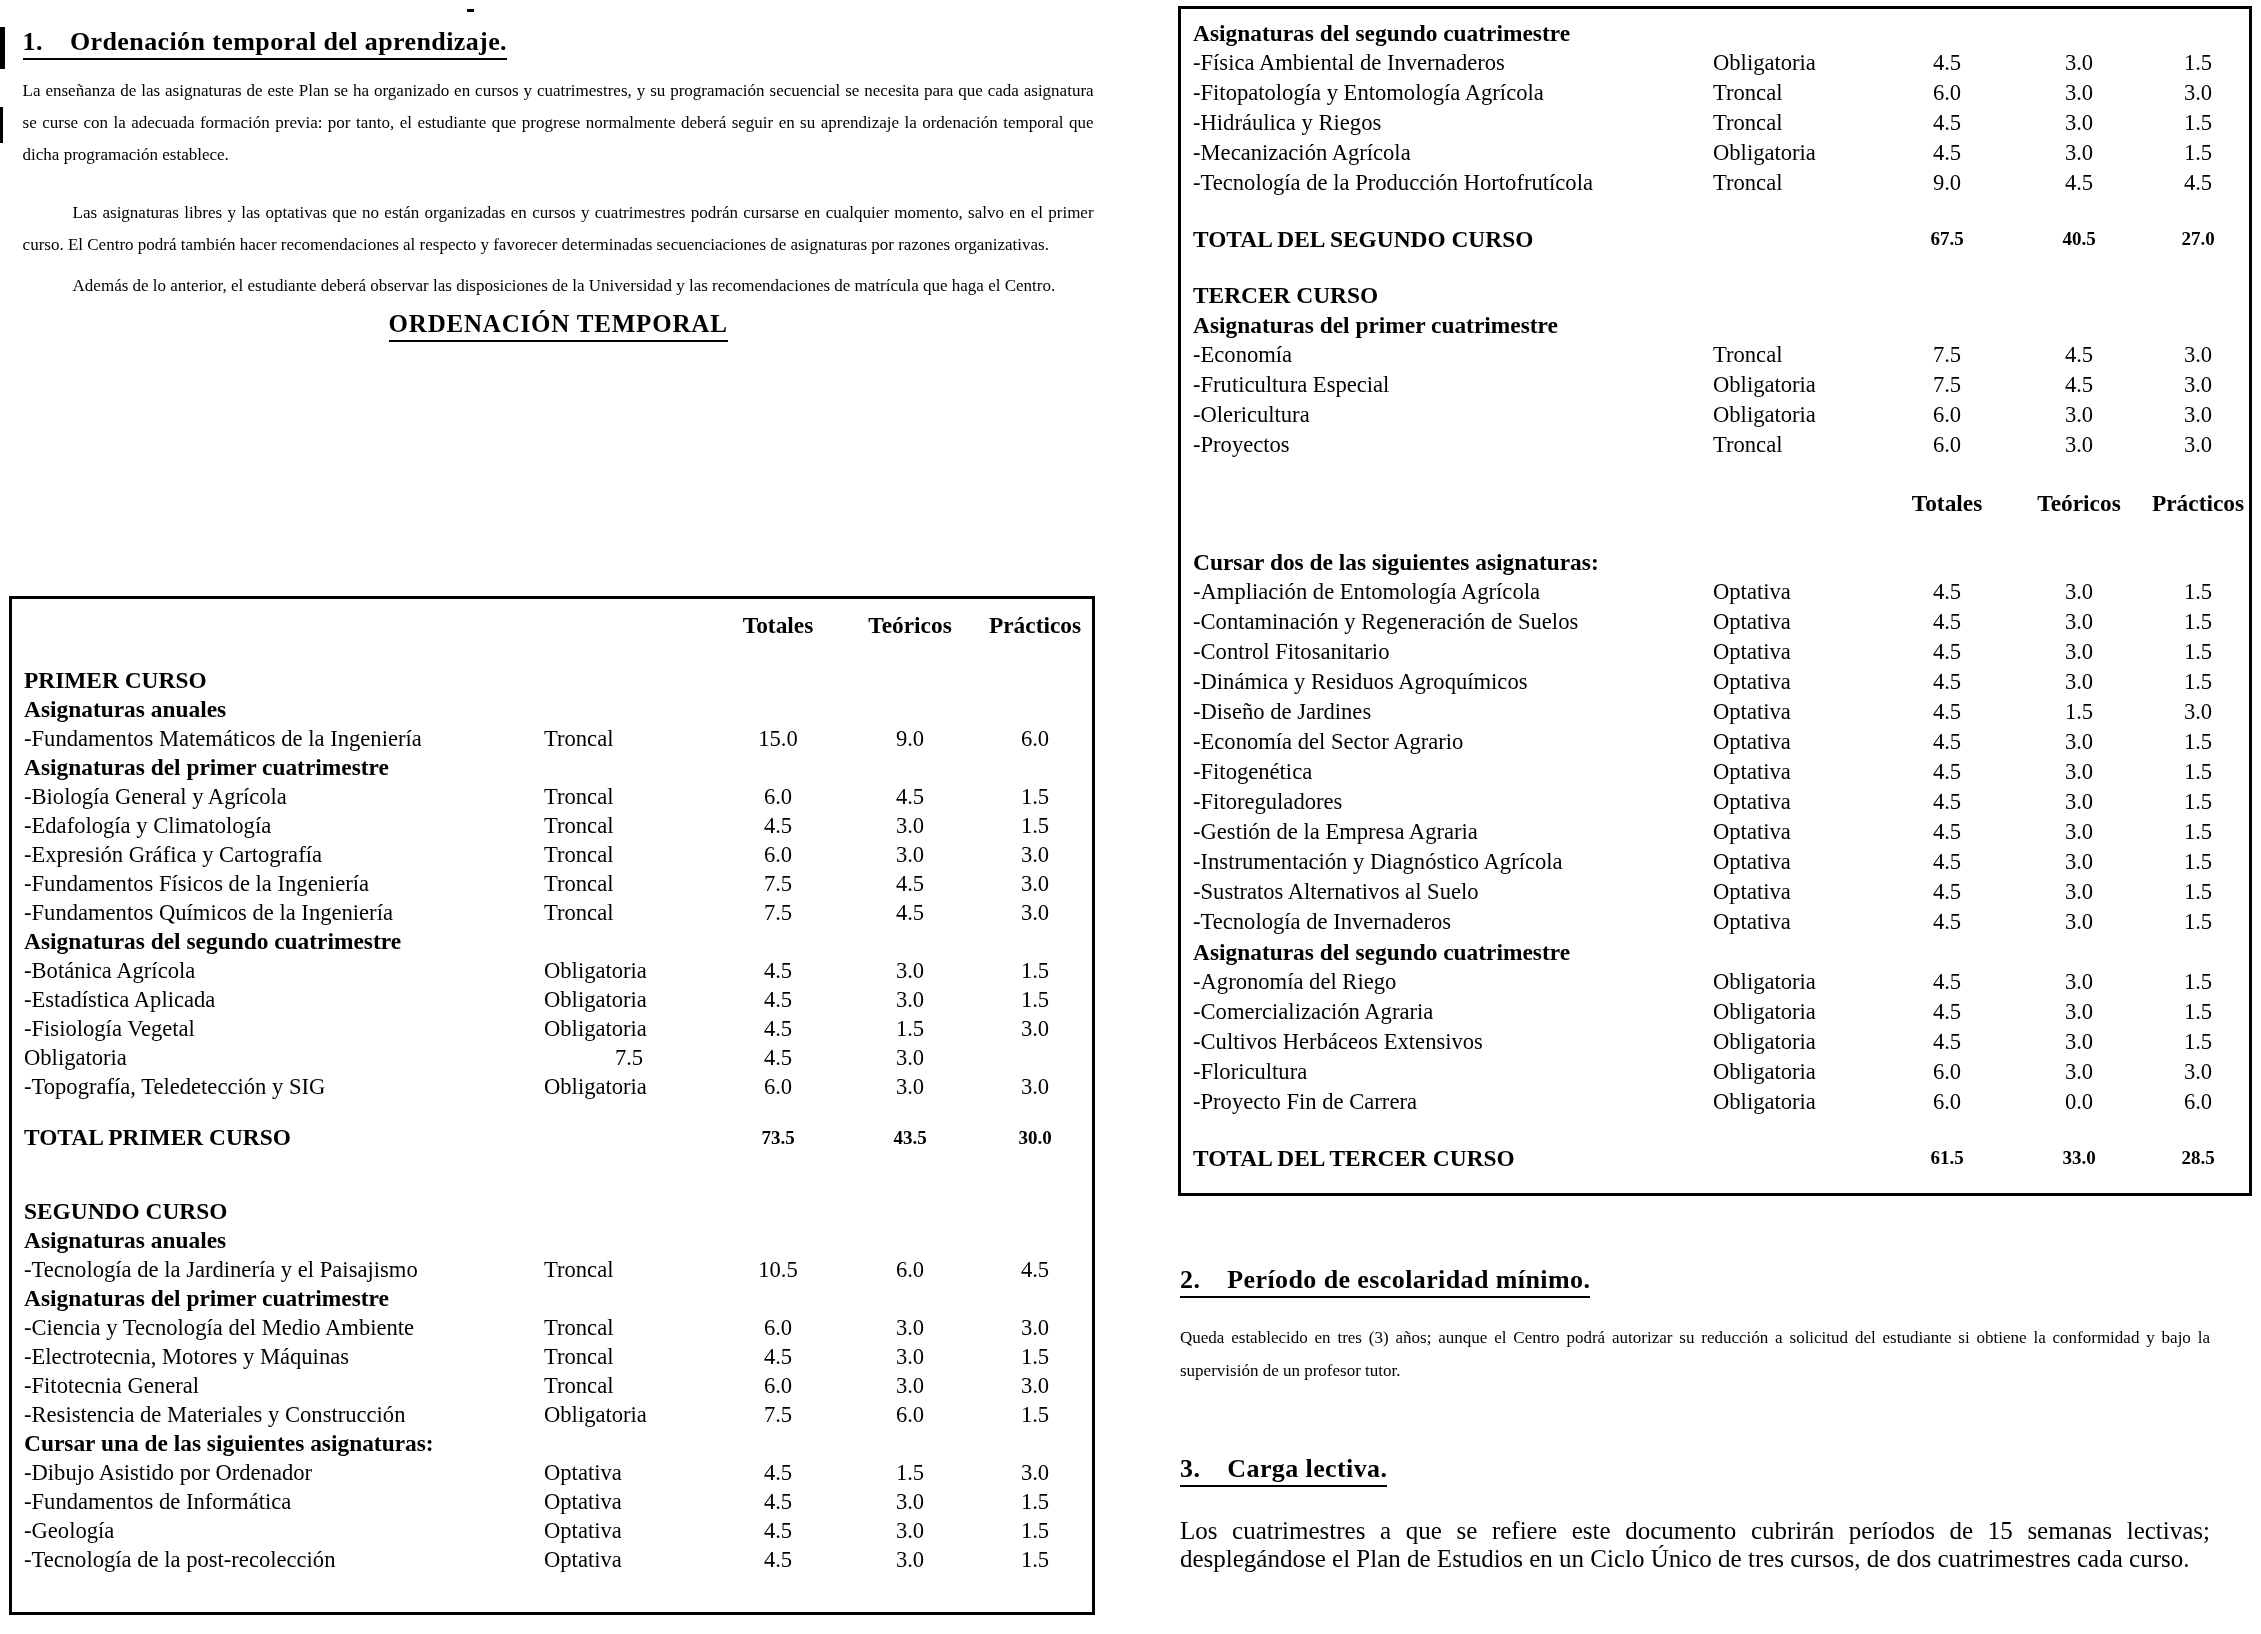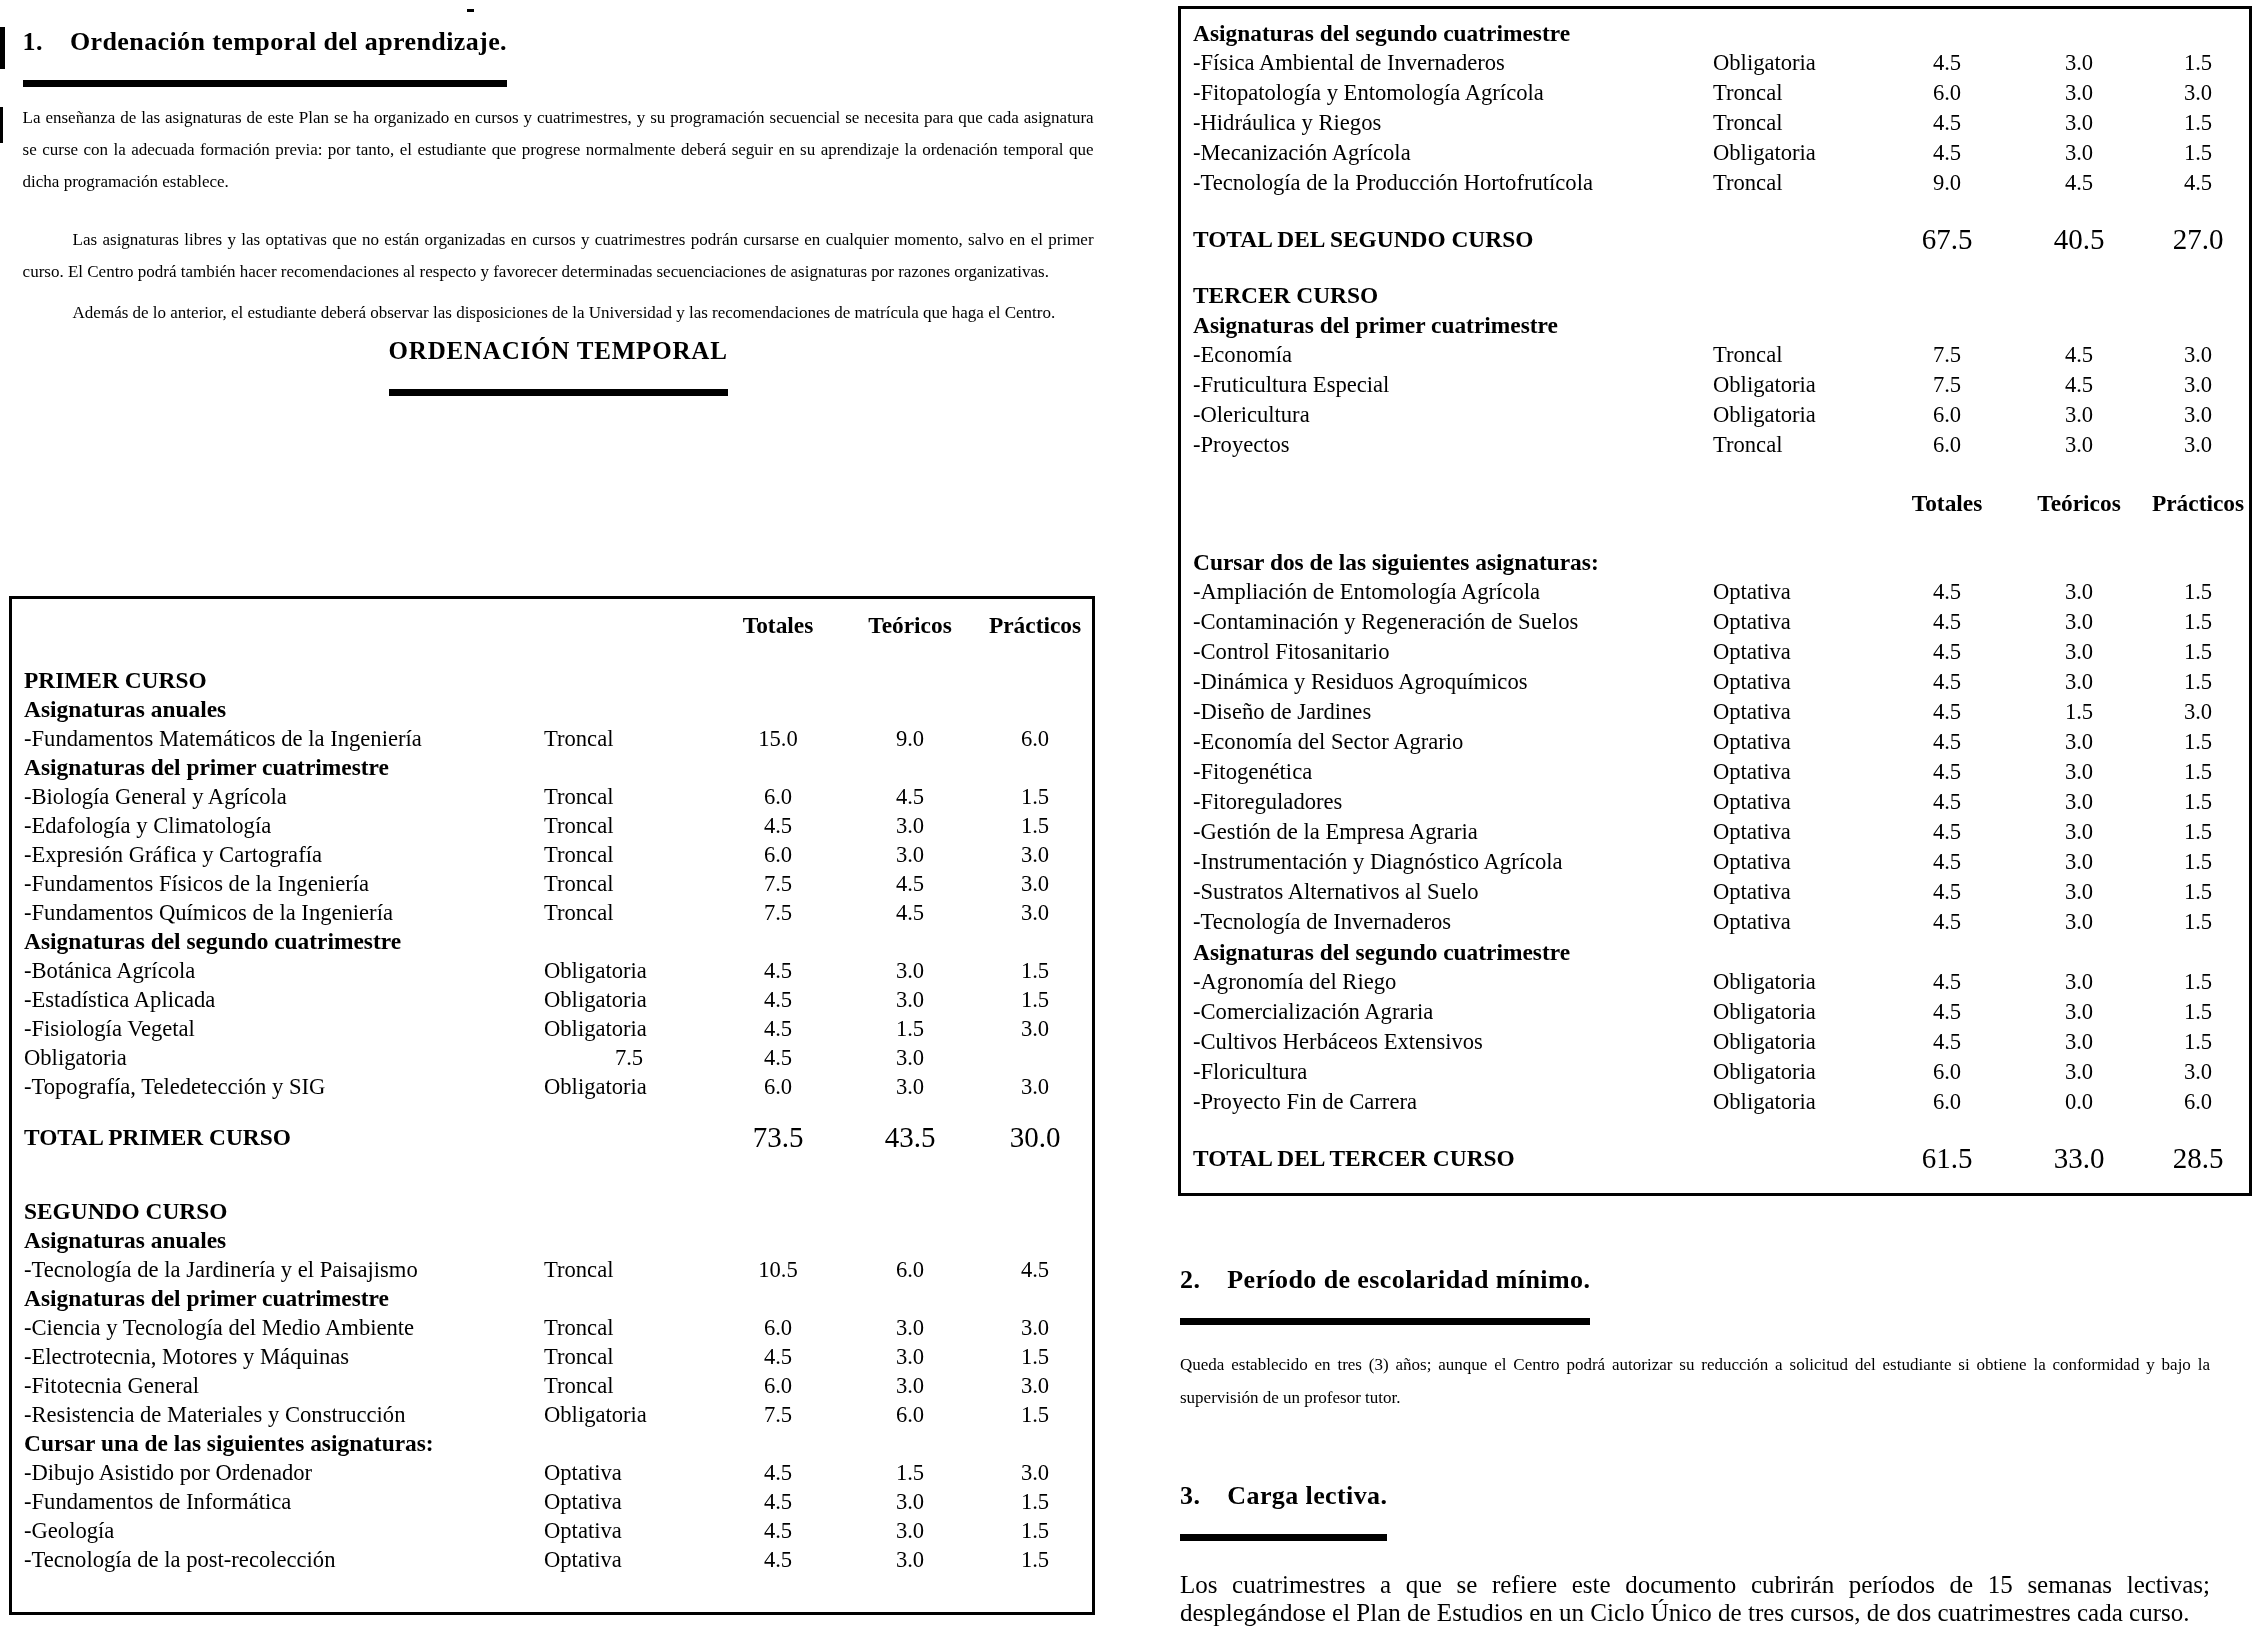--- a/index.html
+++ b/index.html
@@ -3,21 +3,21 @@
 <meta charset="utf-8">
 <style>
   html,body{margin:0;padding:0;}
   body{
     width:2261px;height:1635px;position:relative;overflow:hidden;
     background:#ffffff;color:#000;
     font-family:"Liberation Serif","DejaVu Serif",serif;
   }
   
   .col-left{position:absolute;left:22.6px;top:26px;width:1071px;}
-  .h-main{display:inline-block;border-bottom:7px solid #000000;padding-bottom:22px;
+  .h-main{display:inline-block;border-bottom:2px solid #000000;padding-bottom:0;
           font-weight:bold;font-size:26px;line-height:32px;letter-spacing:0.4px;}
   .h-num{margin-right:27px;}
   .para{font-size:17px;line-height:32px;text-align:justify;margin:0;}
   .indent{text-indent:50px;}
   .para-first{margin-top:15px;}
   .mt-sm{margin-top:9px;}
   .mt-md{margin-top:26px;}
   .mt-lg{margin-top:42px;}
   .center-head{text-align:center;margin-top:6px;}
   .center-head .h-main{font-size:25px;letter-spacing:0.8px;}
@@ -26,21 +26,21 @@
        padding:9px 0 0 12px;box-sizing:border-box;}
   .tbl-left{left:9px;top:596px;width:1086px;height:1019px;}
   .tbl-right{left:1178px;top:6px;width:1074px;height:1190px;}
   .t-row{display:grid;grid-template-columns:520px 170px 128px 136px 1fr;
          height:29px;line-height:29px;font-size:22.6px;white-space:nowrap;}
   .tbl-right .t-row{height:30px;line-height:30px;}
   .t-row.gap{height:22.6px;}
   .tbl-right .t-row.gap{height:26px;}
   .t-row.colhead{height:35px;line-height:35px;font-weight:bold;font-size:23.4px;}
   .t-row.course .c-name,.t-row.section .c-name,.t-row.total .c-name{font-weight:bold;font-size:23.4px;}
-  .t-row.total .c-num{font-weight:normal;font-size:29px;}
+  .t-row.total .c-num{font-weight:bold;font-size:19px;}
   .c-name{text-align:left;overflow:visible;}
   .c-type{text-align:left;}
   .c-num{text-align:center;}
   
   .col-right-bottom{position:absolute;left:1180px;top:1264px;width:1030px;}
   .col-right-bottom .para{line-height:33px;}
   .para-note{font-size:25px;line-height:28px;text-align:justify;margin:0;}
   .h2-wrap{margin:0;}
   .mt-h3{margin-top:66px;}
   .mt-p2{margin-top:22.6px;}

